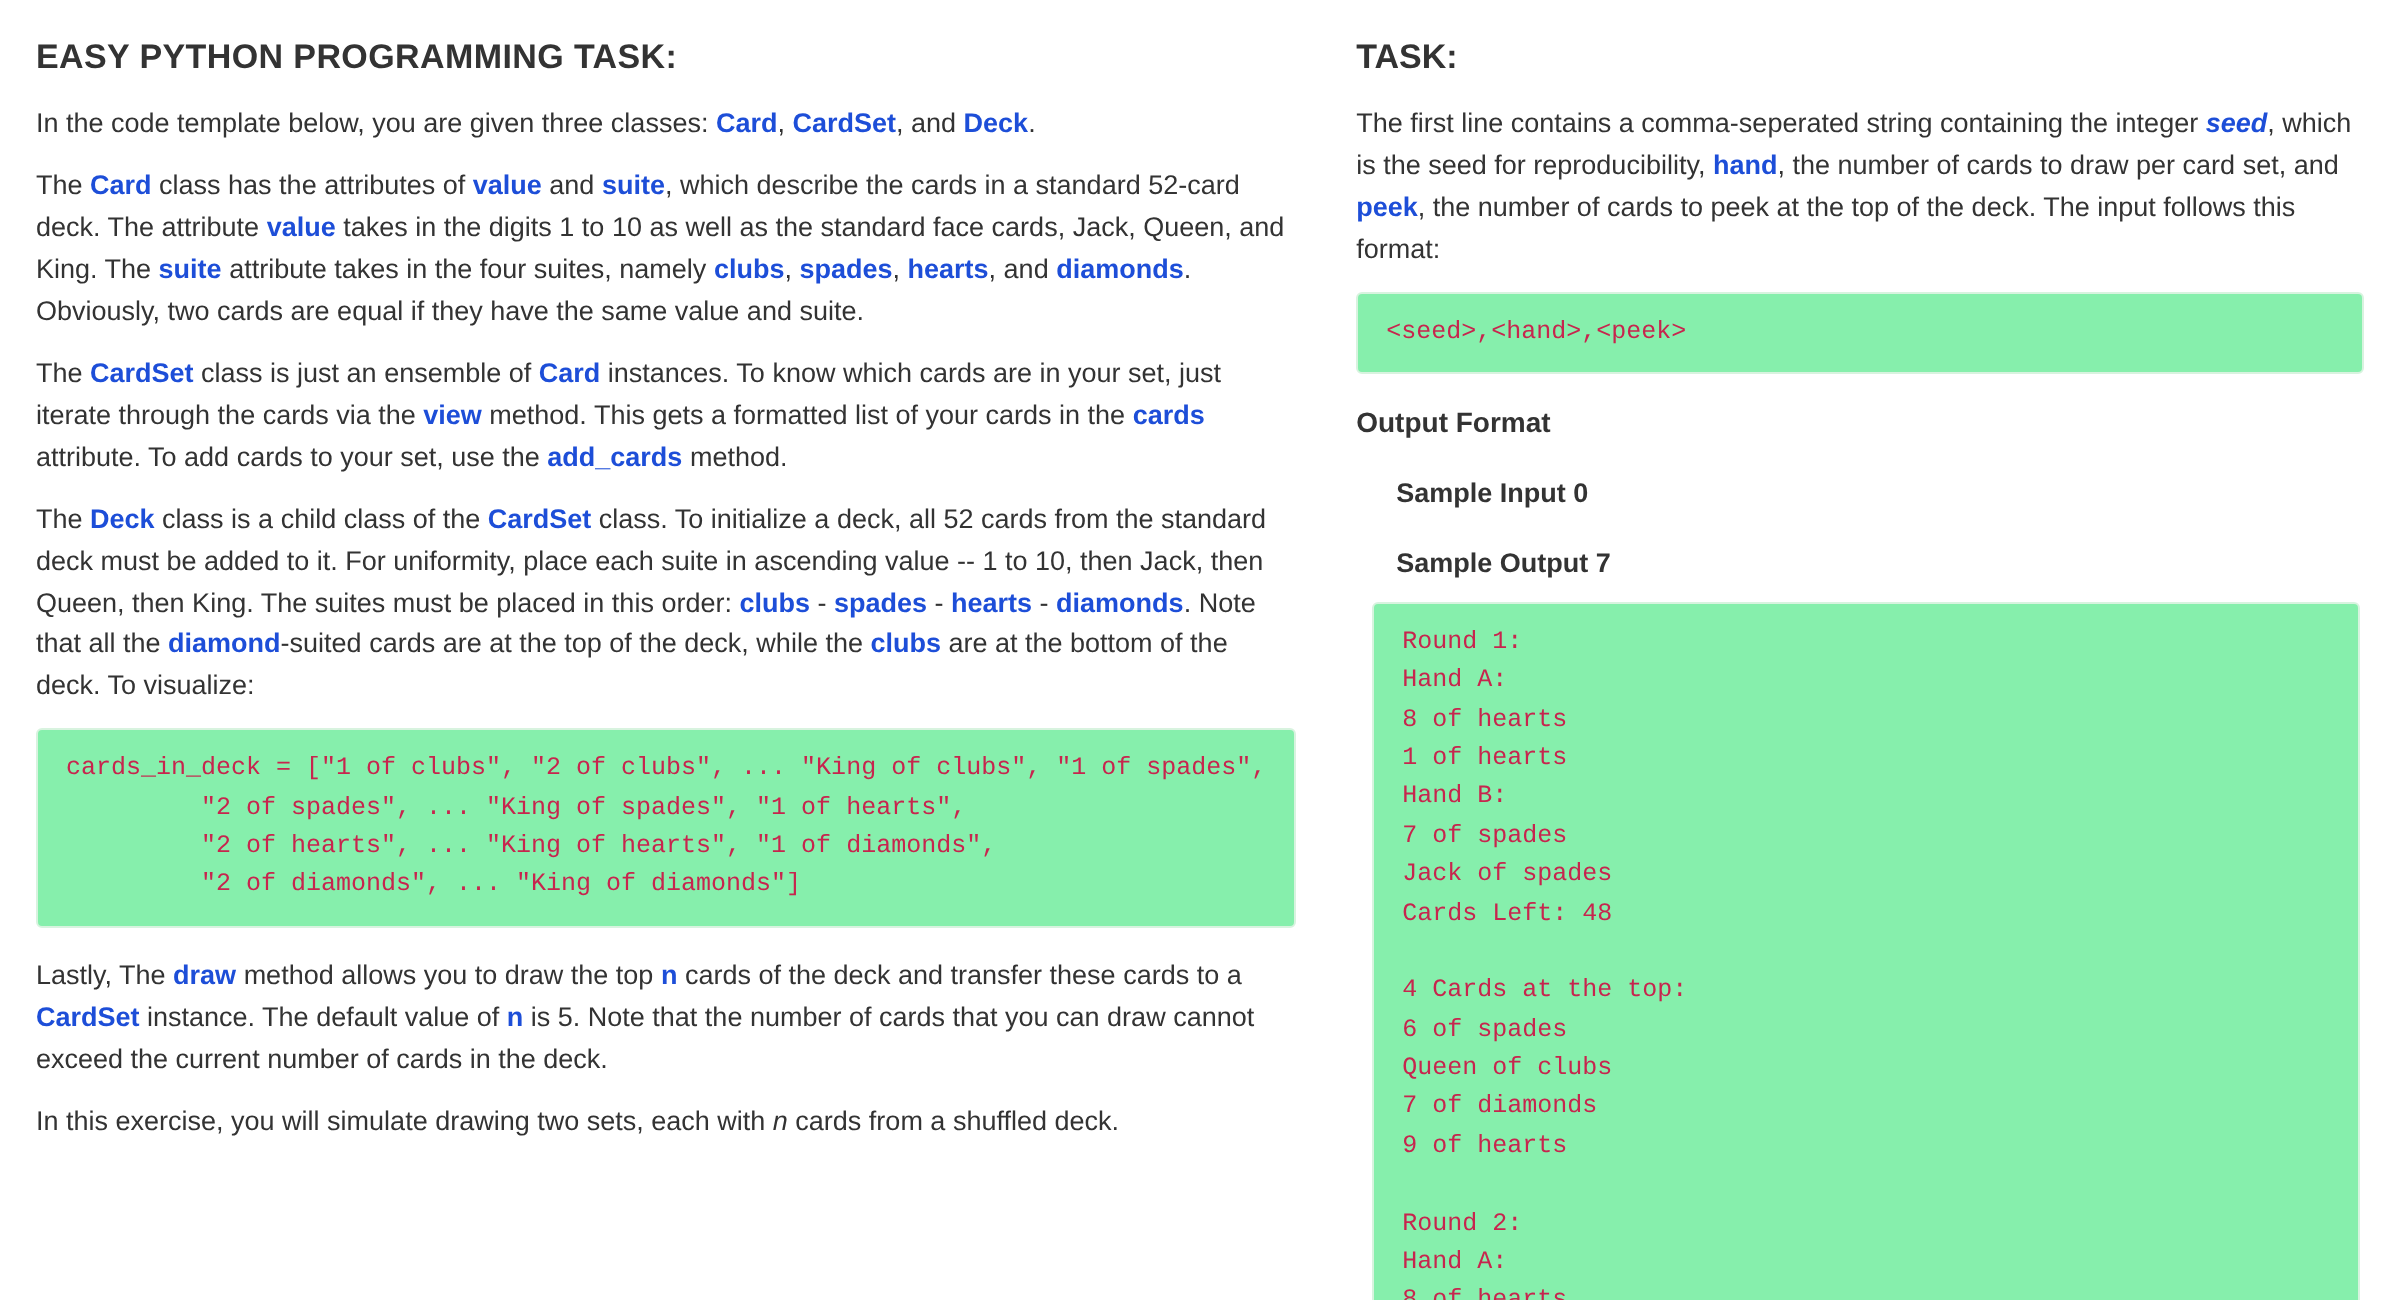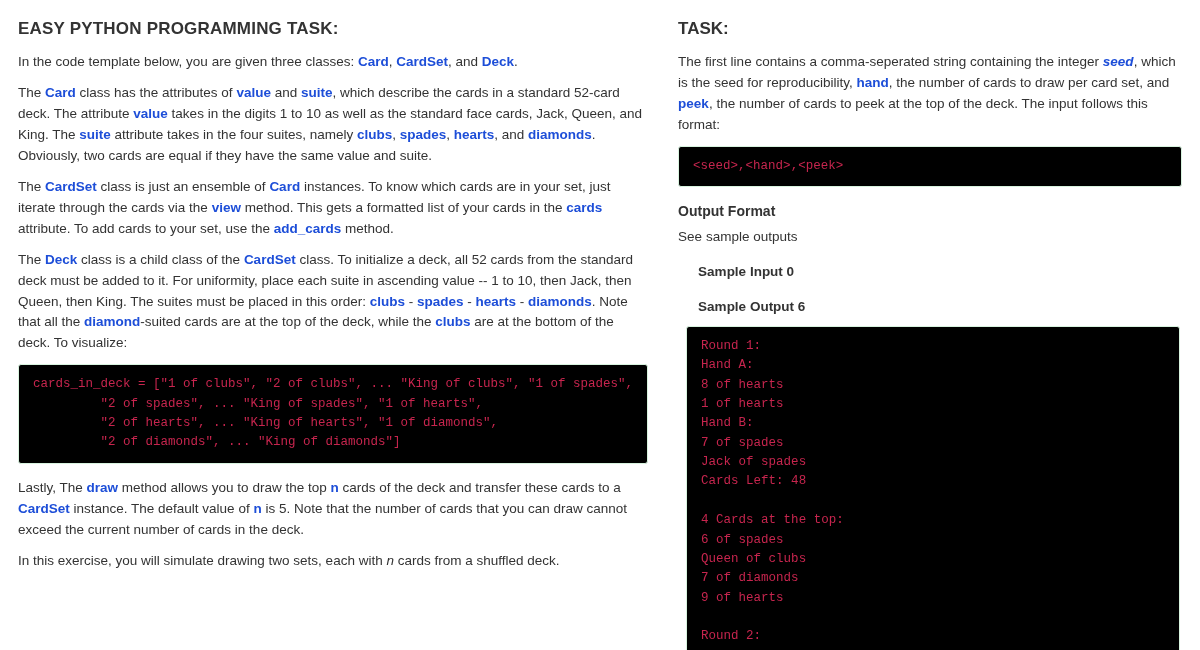--- a/index.html
+++ b/index.html
@@ -43,21 +43,21 @@
     font-size: 13.5px;
     font-weight: 700;
     margin-top: 14px;
     margin-bottom: 6px;
     margin-left: 20px;
   }
   p { margin: 10px 0; }
   b { font-weight: 700; color: #1d4ed8; }
   i { font-style: italic; }
   .codeblock {
-    background: #000000;
+    background: #86efac;
     border: 1px solid #d8f3df;
     border-radius: 3px;
     padding: 10px 14px;
     font-family: "SFMono-Regular", Consolas, "Liberation Mono", Menlo, monospace;
     font-size: 12.5px;
     line-height: 1.55;
     color: #c7254e;
     white-space: pre;
     overflow-x: auto;
     margin: 8px 0 14px 0;
@@ -87,25 +87,24 @@
   </div>
 
   <div class="right">
     <div class="h-task">TASK:</div>
 
     <p>The first line contains a comma-seperated string containing the integer <b><i>seed</i></b>, which is the seed for reproducibility, <b>hand</b>, the number of cards to draw per card set, and <b>peek</b>, the number of cards to peek at the top of the deck. The input follows this format:</p>
 
     <div class="codeblock">&lt;seed&gt;,&lt;hand&gt;,&lt;peek&gt;</div>
 
     <div class="h-outfmt">Output Format</div>
-    <p style="margin-top:0">See sample outputs</p>
 
     <div class="h-sample">Sample Input 0</div>
 
-    <div class="h-sample">Sample Output 6</div>
+    <div class="h-sample">Sample Output 7</div>
     <div class="codeblock sample">Round 1:
 Hand A:
 8 of hearts
 1 of hearts
 Hand B:
 7 of spades
 Jack of spades
 Cards Left: 48
 
 4 Cards at the top:

